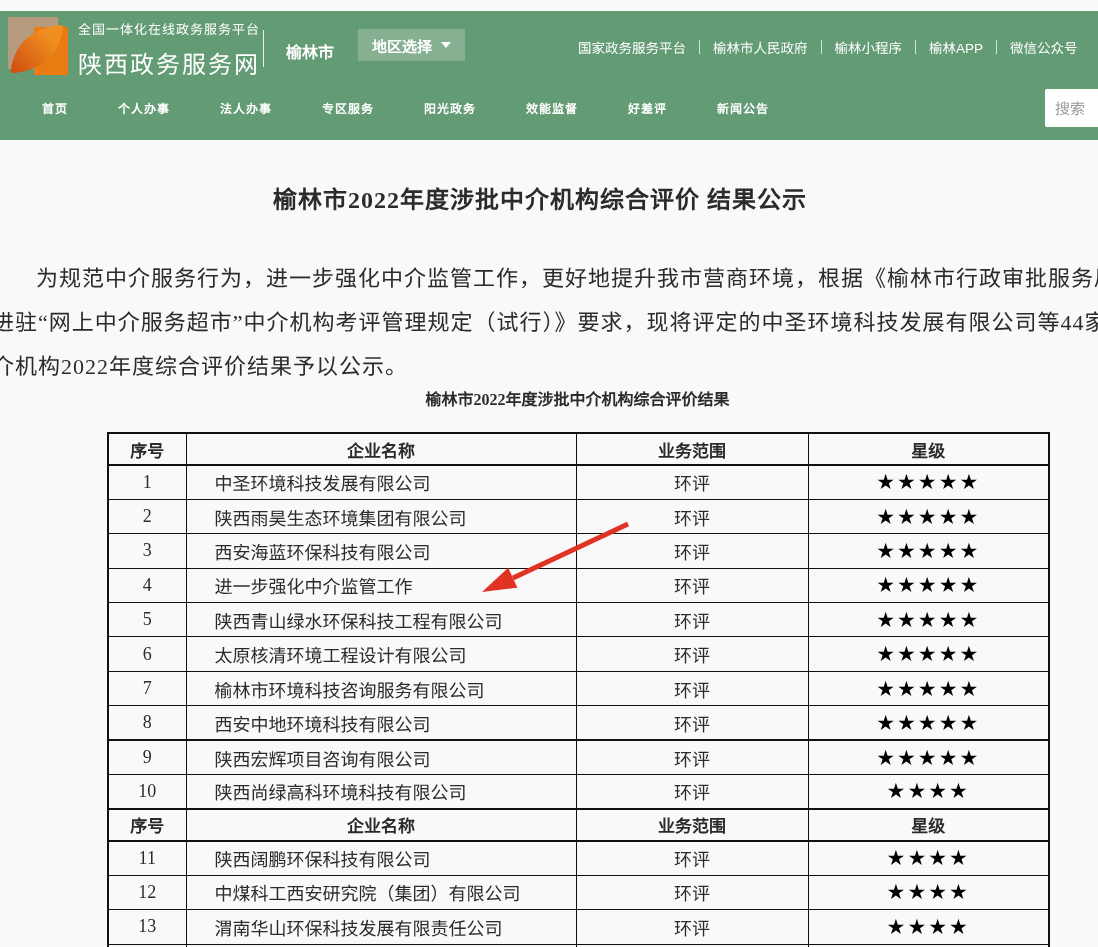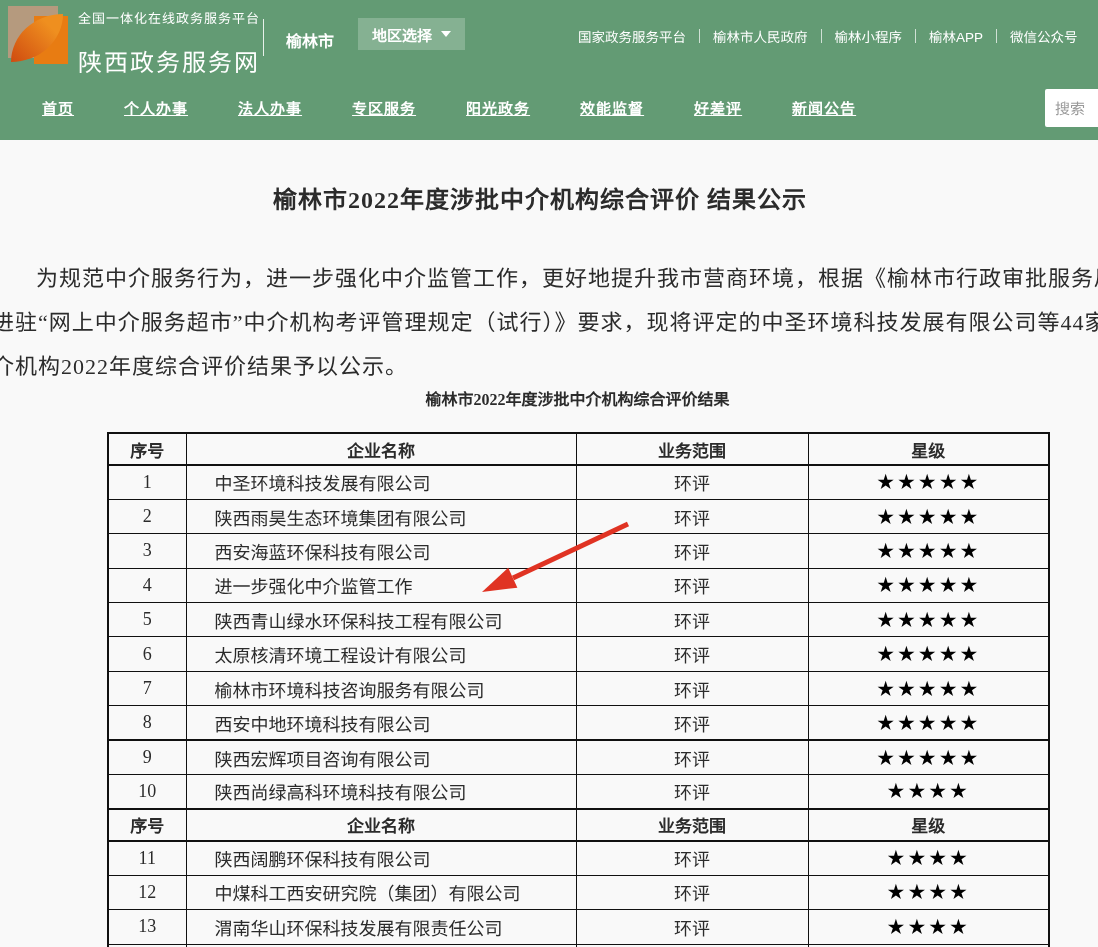--- a/index.html
+++ b/index.html
@@ -12,49 +12,49 @@
   *{box-sizing:border-box;}
   html,body{margin:0;padding:0;}
   body{background:#f9f9f9;}
   .page{
     position:relative;width:1098px;height:947px;overflow:hidden;
     background:#f9f9f9;
     font-family:"Liberation Sans","DejaVu Sans",sans-serif;
   }
 
   
-  .masthead{position:absolute;top:0;left:0;width:1098px;height:75px;background:var(--green);}
+  .masthead{position:absolute;top:11px;left:0;width:1098px;height:75px;background:var(--green);}
   .logo{position:absolute;left:8px;top:6px;width:60px;height:60px;}
   .logo .sq-tan{position:absolute;left:0;top:0;width:50px;height:52px;background:#b59a7e;}
   .logo .sq-orange{position:absolute;left:26px;top:10px;width:34px;height:48px;background:#e87c12;}
   .logo .leaf{position:absolute;left:3px;top:8px;width:52px;height:48px;
     background:linear-gradient(45deg,#cf4b10 0%,#ef8f1f 75%);
     border-radius:100% 0 100% 0;}
   .brand-text{position:absolute;left:78px;top:8px;color:#fff;}
   .brand-small{font-size:13px;letter-spacing:1px;}
-  .brand-big{font-size:24px;letter-spacing:2px;margin-top:16px;}
+  .brand-big{font-size:24px;letter-spacing:2px;margin-top:7px;}
   .vdivider{position:absolute;left:263px;top:19px;width:1px;height:37px;background:rgba(255,255,255,0.85);}
   .city-label{position:absolute;left:286px;top:28px;color:#fff;font-size:16px;font-weight:bold;}
   .region-btn{
     position:absolute;left:358px;top:18px;height:32px;padding:0 14px;
     background:var(--btn-overlay);color:#fff;font-size:15px;font-weight:bold;
     display:flex;align-items:center;gap:9px;cursor:pointer;border:none;
   }
   .chev{width:0;height:0;border-left:5px solid transparent;border-right:5px solid transparent;border-top:6px solid #fff;display:inline-block;}
   .top-links{
     position:absolute;left:578px;top:26px;display:flex;align-items:center;
     color:#fff;font-size:13.5px;white-space:nowrap;
   }
   .top-links a{color:#fff;text-decoration:none;}
   .tl-sep{display:inline-block;width:1px;height:14px;background:rgba(255,255,255,0.7);margin:0 13px;}
 
   
   .navbar{position:absolute;top:75px;left:0;width:1098px;height:65px;background:var(--green);}
   .nav-items{display:flex;align-items:center;height:65px;padding-left:42px;gap:50px;}
-  .nav-item{color:#fff;font-size:15px;font-weight:bold;letter-spacing:1px;cursor:pointer;white-space:nowrap;text-decoration:underline;}
+  .nav-item{color:#fff;font-size:12px;font-weight:bold;letter-spacing:1px;cursor:pointer;white-space:nowrap;}
   .search-box{
     position:absolute;left:1045px;top:14px;width:110px;height:38px;
     background:#fff;border:none;border-radius:2px;padding:0 10px;
     font-size:15px;color:#444;outline:none;
     font-family:"Liberation Sans","DejaVu Sans",sans-serif;
   }
   .search-box::placeholder{color:#9a9a9a;}
 
   
   .article{

